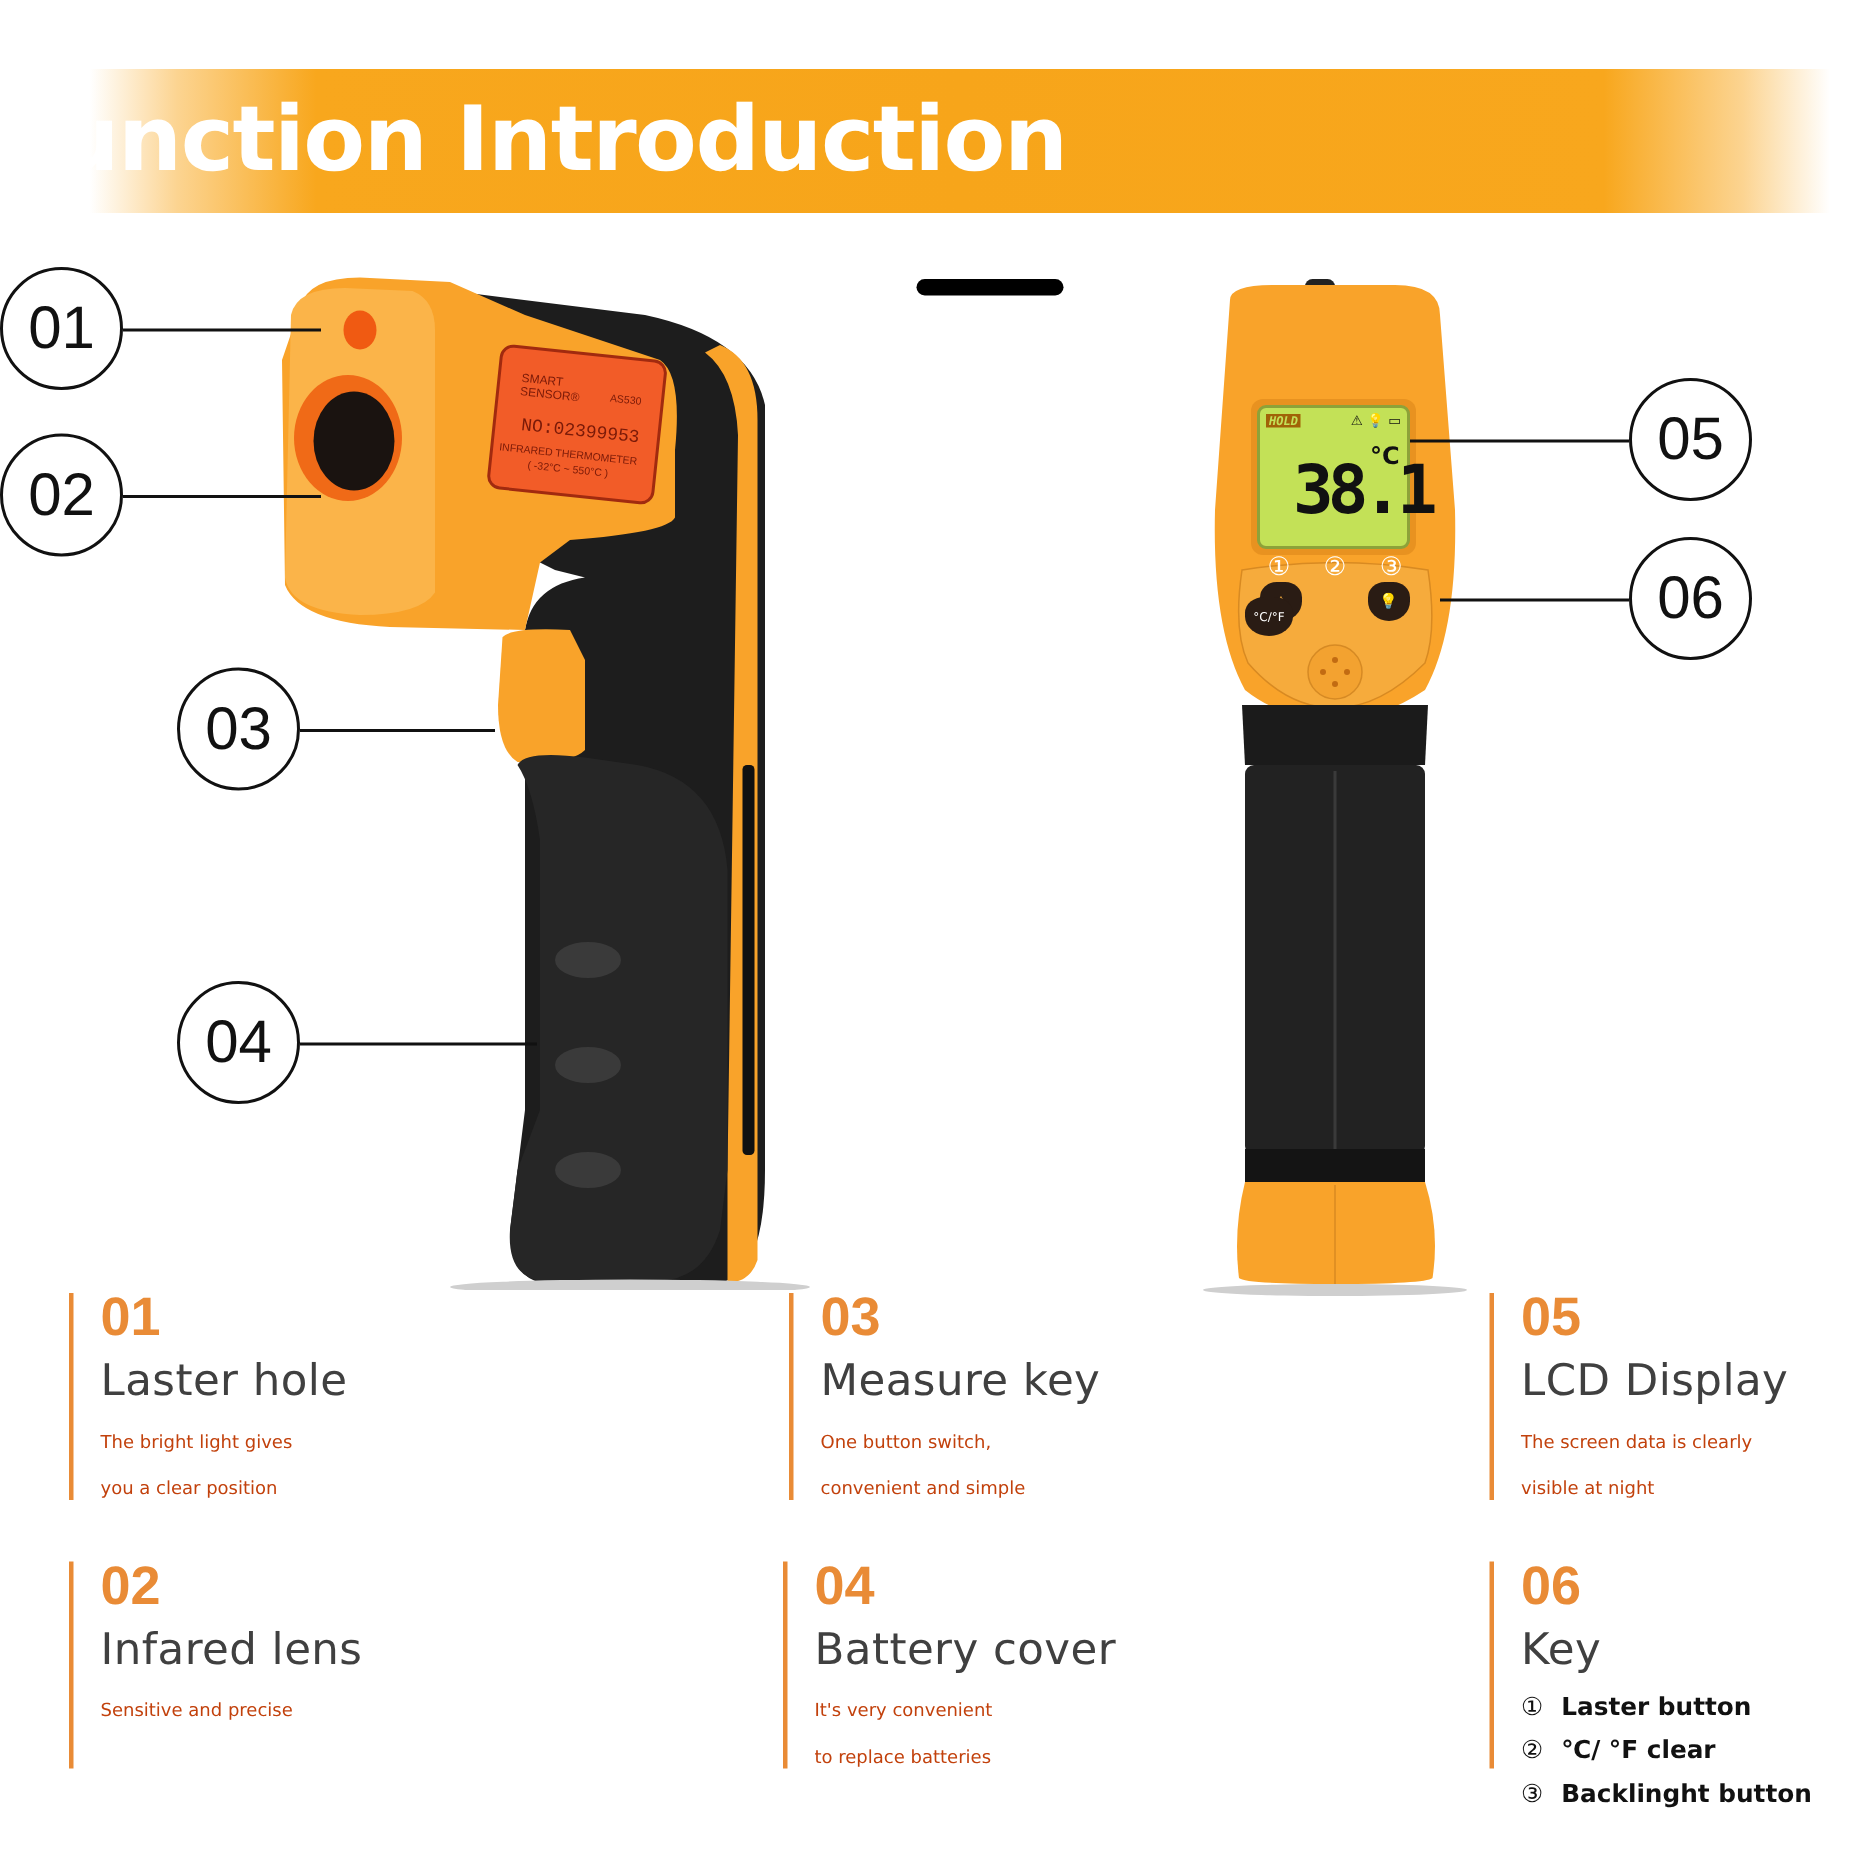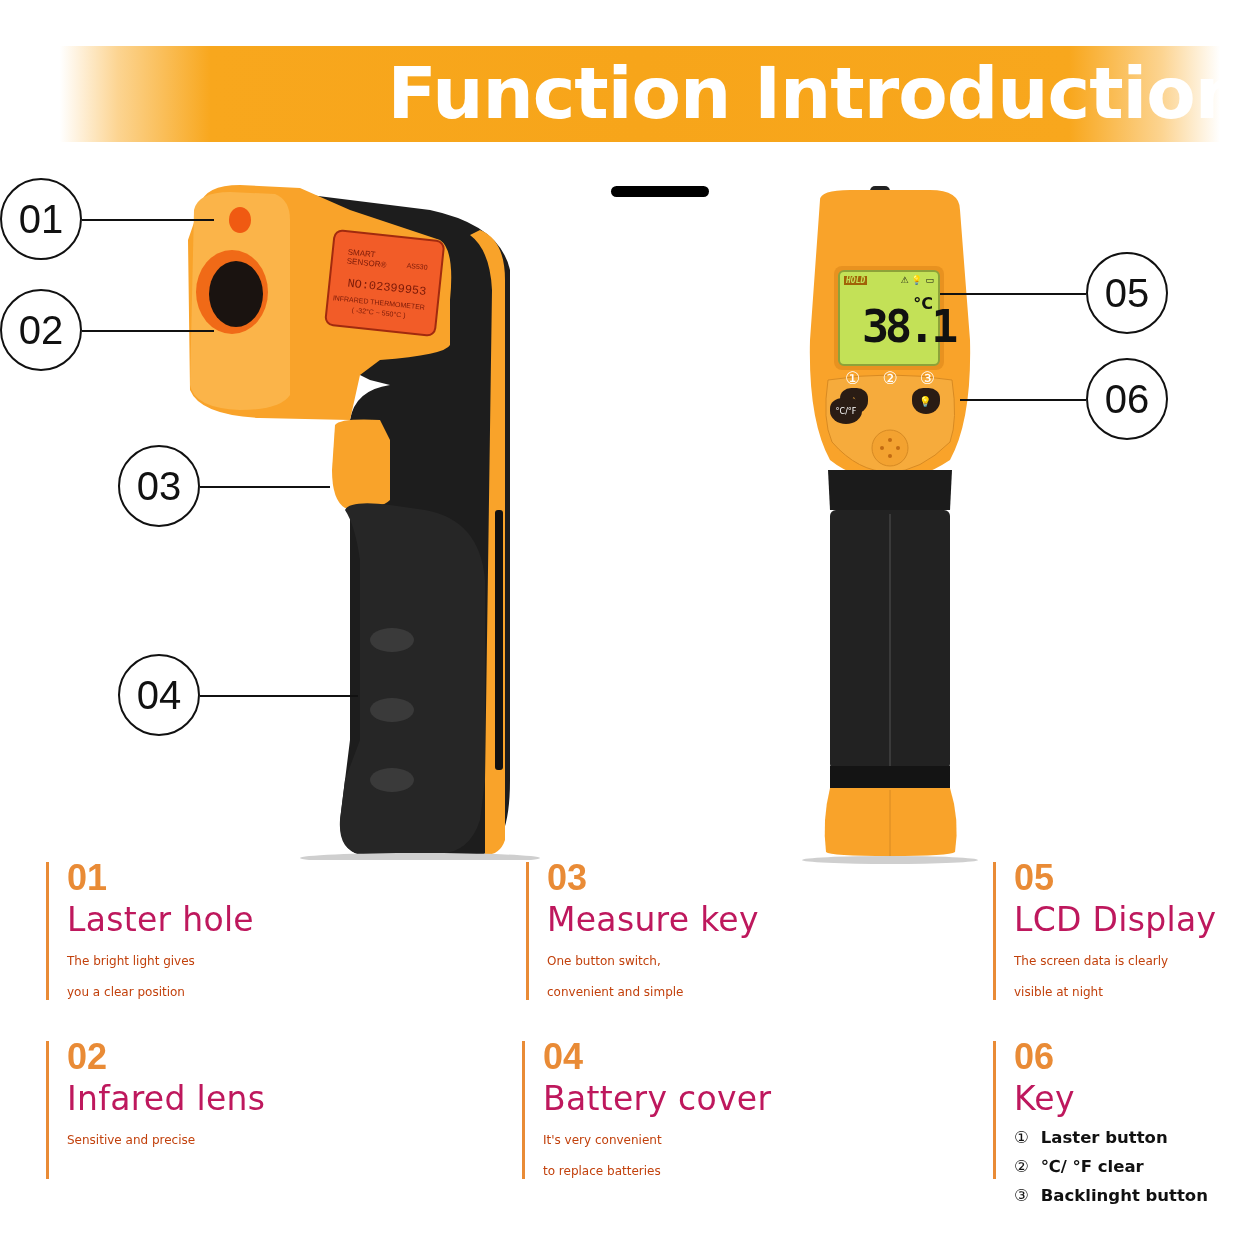--- a/index.html
+++ b/index.html
@@ -1,22 +1,22 @@
 <!DOCTYPE html>
 <html><head>
 <meta charset="utf-8">
 <style>
   html, body { margin:0; padding:0; background:#ffffff; }
   body { width:1245px; height:1245px; position:relative; overflow:hidden; font-family:"DejaVu Sans", sans-serif; color:#111; }
 
   
   .banner { position:absolute; left:60px; top:46px; width:1160px; height:96px;
     background:linear-gradient(90deg, rgba(255,255,255,0) 0%, #fcd491 5%, #f8a71d 13%, #f7a51a 50%, #f8a71d 87%, #fcd491 95%, rgba(255,255,255,0) 100%); }
-  .banner-title { position:absolute; left:0; right:0; top:50px; text-align:right;
-    font-family:"DejaVu Sans", sans-serif; font-weight:bold; font-size:72px; letter-spacing:-1px; color:#fff; line-height:86px; }
+  .banner-title { position:absolute; left:0; right:0; top:50px; text-align:left;
+    font-family:"DejaVu Sans", sans-serif; font-weight:bold; font-size:60px; letter-spacing:-1px; color:#fff; line-height:86px; }
 
   .dash { position:absolute; left:611px; top:186px; width:98px; height:11px; background:#000; border-radius:6px; }
 
   
   .callout { position:absolute; width:82px; height:82px; border:2px solid #111; border-radius:50%; background:#fff;
     display:flex; align-items:center; justify-content:center; font-family:"Liberation Sans", sans-serif; font-size:40px; color:#111; box-sizing:border-box; }
   .leader { position:absolute; height:2px; background:#111; }
 
   
   .gun { position:absolute; left:180px; top:180px; width:360px; height:680px; }
@@ -30,21 +30,21 @@
   .lcd-icons { position:absolute; right:4px; top:3px; font-size:9px; color:#111; }
   .lcd-temp { position:absolute; left:22px; top:26px; font-family:"DejaVu Sans Mono", monospace; font-weight:bold; font-size:45px; line-height:58px; color:#111; letter-spacing:-4px; }
   .lcd-unit { position:absolute; right:5px; top:22px; font-size:16px; font-weight:bold; color:#111; }
 
   .keypad-labels { position:absolute; top:368px; left:845px; width:90px; display:flex; justify-content:space-between; color:#fff; font-size:17px; }
   .key { position:absolute; width:28px; height:26px; background:#2a1c14; border-radius:40% 40% 50% 50%; color:#e8a33a; font-size:11px; display:flex; align-items:center; justify-content:center; }
 
   
   .desc { position:absolute; border-left:3px solid #e98b36; padding-left:18px; }
   .desc-num { font-family:"Liberation Sans", sans-serif; font-weight:bold; font-size:36px; color:#e98b36; line-height:40px; margin-top:-4px; }
-  .desc-title { font-family:"DejaVu Sans", sans-serif; font-size:33px; color:#be185d; line-height:40px; margin-top:2px; letter-spacing:0.3px; }
+  .desc-title { font-family:"DejaVu Sans", sans-serif; font-size:29px; color:#404040; line-height:40px; margin-top:2px; letter-spacing:0.3px; }
   .desc-text { font-family:"DejaVu Sans", sans-serif; font-size:12px; color:#c2410c; line-height:31px; margin-top:6px; }
   .key-list { font-family:"DejaVu Sans", sans-serif; font-size:16.5px; line-height:29px; margin-top:4px; }
   .key-list .row { display:flex; gap:12px; }
   .key-list .lbl { font-weight:bold;text-align:center; }
 </style>
 </head>
 <body>
 
 <div class="banner"></div>
 <div class="banner-title">Function Introduction</div>

